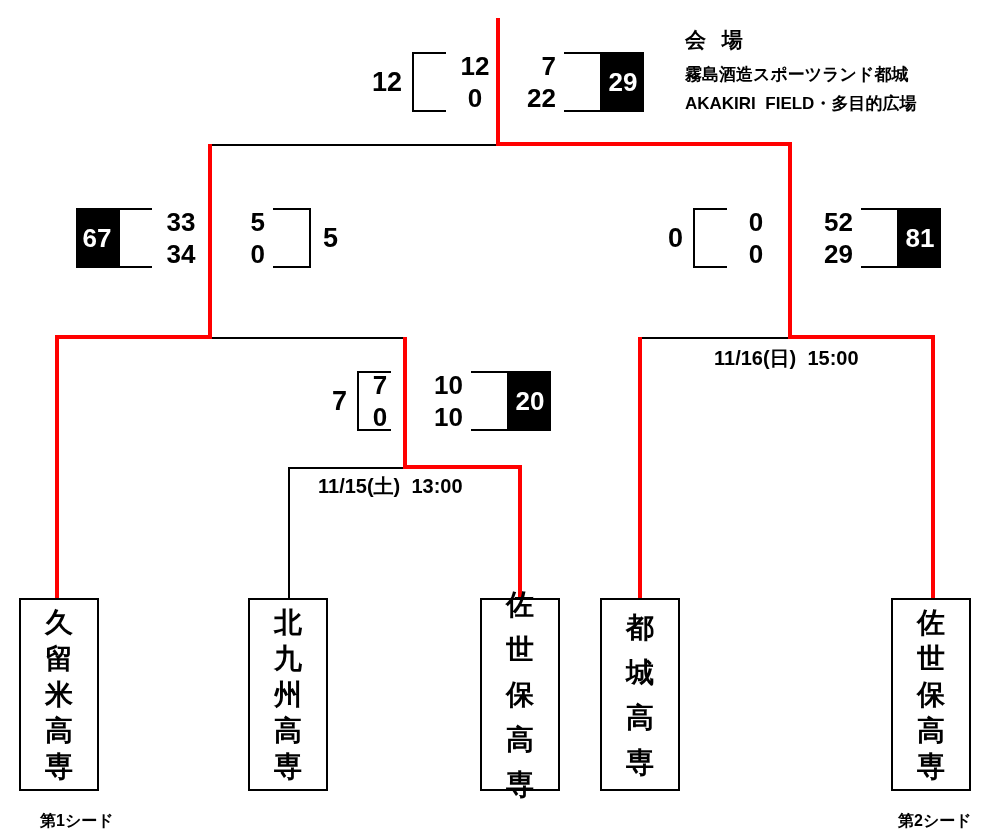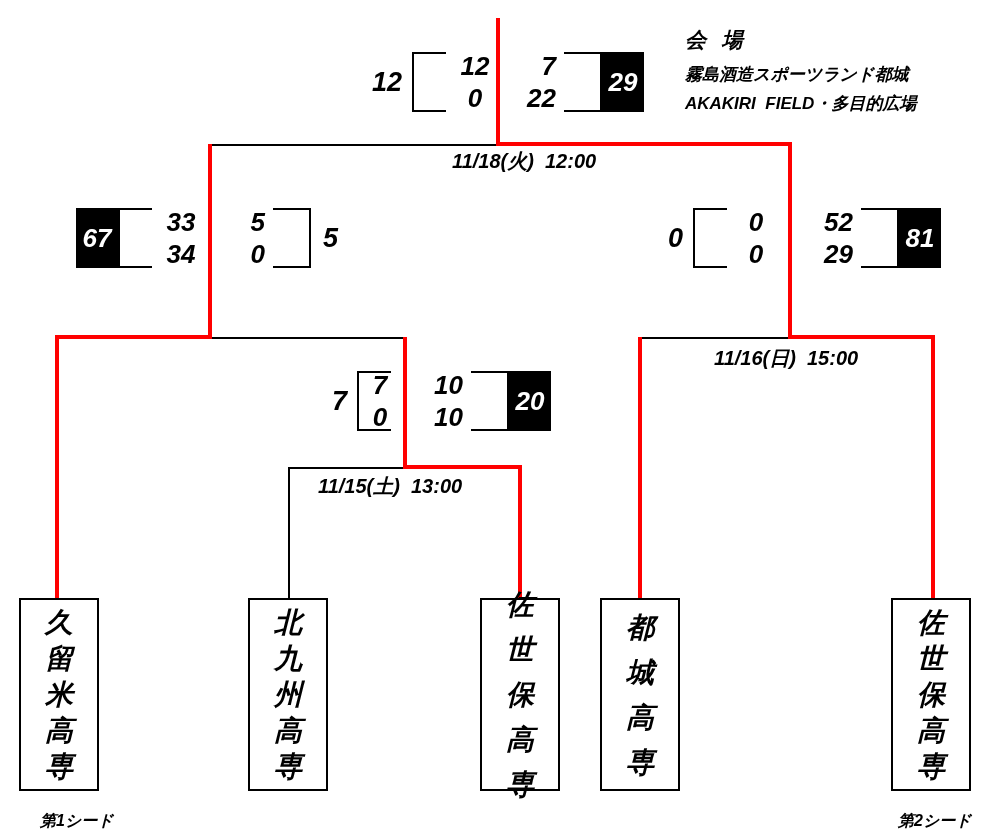--- a/index.html
+++ b/index.html
@@ -1,20 +1,19 @@
 <!DOCTYPE html>
 <html style="--red: #ff0000; --line: #000000; --winbg: #000000; --winfg: #ffffff;"><head>
 <meta charset="utf-8">
 <style>
   html,body{margin:0;padding:0;background:#fff;}
   #stage{
     position:relative;width:1000px;height:836px;background:#ffffff;
     font-family:"Liberation Sans","DejaVu Sans",sans-serif;color:#000;
     overflow:hidden;
-    font-style:italic;
   }
   
   .ln{position:absolute;background:var(--line,#000);}
   .ln.red{background:var(--red,#ff0000);}
   
   .unit{position:absolute;height:60px;display:flex;align-items:stretch;}
   .u-total{width:44px;display:flex;align-items:center;font-weight:bold;font-size:27px;}
   .u-total.t-left{justify-content:flex-end;padding-right:10px;}
   .u-total.t-right{justify-content:flex-start;padding-left:12px;}
   .u-bracket{width:32px;border:2px solid var(--line,#000);box-sizing:border-box;}
@@ -64,21 +63,20 @@
   <div class="ln red" style="left:518px;top:467px;width:4px;height:131px;"></div>
   <div class="ln red" style="left:638px;top:337px;width:4px;height:261px;"></div>
   <div class="ln red" style="left:931px;top:337px;width:4px;height:261px;"></div>
 
   <div class="venue">
     <div class="venue-heading">会 場</div>
     <div class="venue-line">霧島酒造スポーツランド都城</div>
     <div class="venue-line">AKAKIRI  FIELD・多目的広場</div>
   </div>
 
-  <div class="date-label" style="left:452px;top:148px;">11/18(火)  12:00</div>
   <div class="date-label" style="left:714px;top:345px;">11/16(日)  15:00</div>
   <div class="date-label" style="left:318px;top:473px;">11/15(土)  13:00</div>
 
   <div class="unit" style="left:358px;top:52px;">
     <div class="u-total t-left">12</div>
     <div class="u-bracket open-right"></div>
     <div class="u-halves h-after">
       <span>12</span>
       <span>0</span>
     </div>

